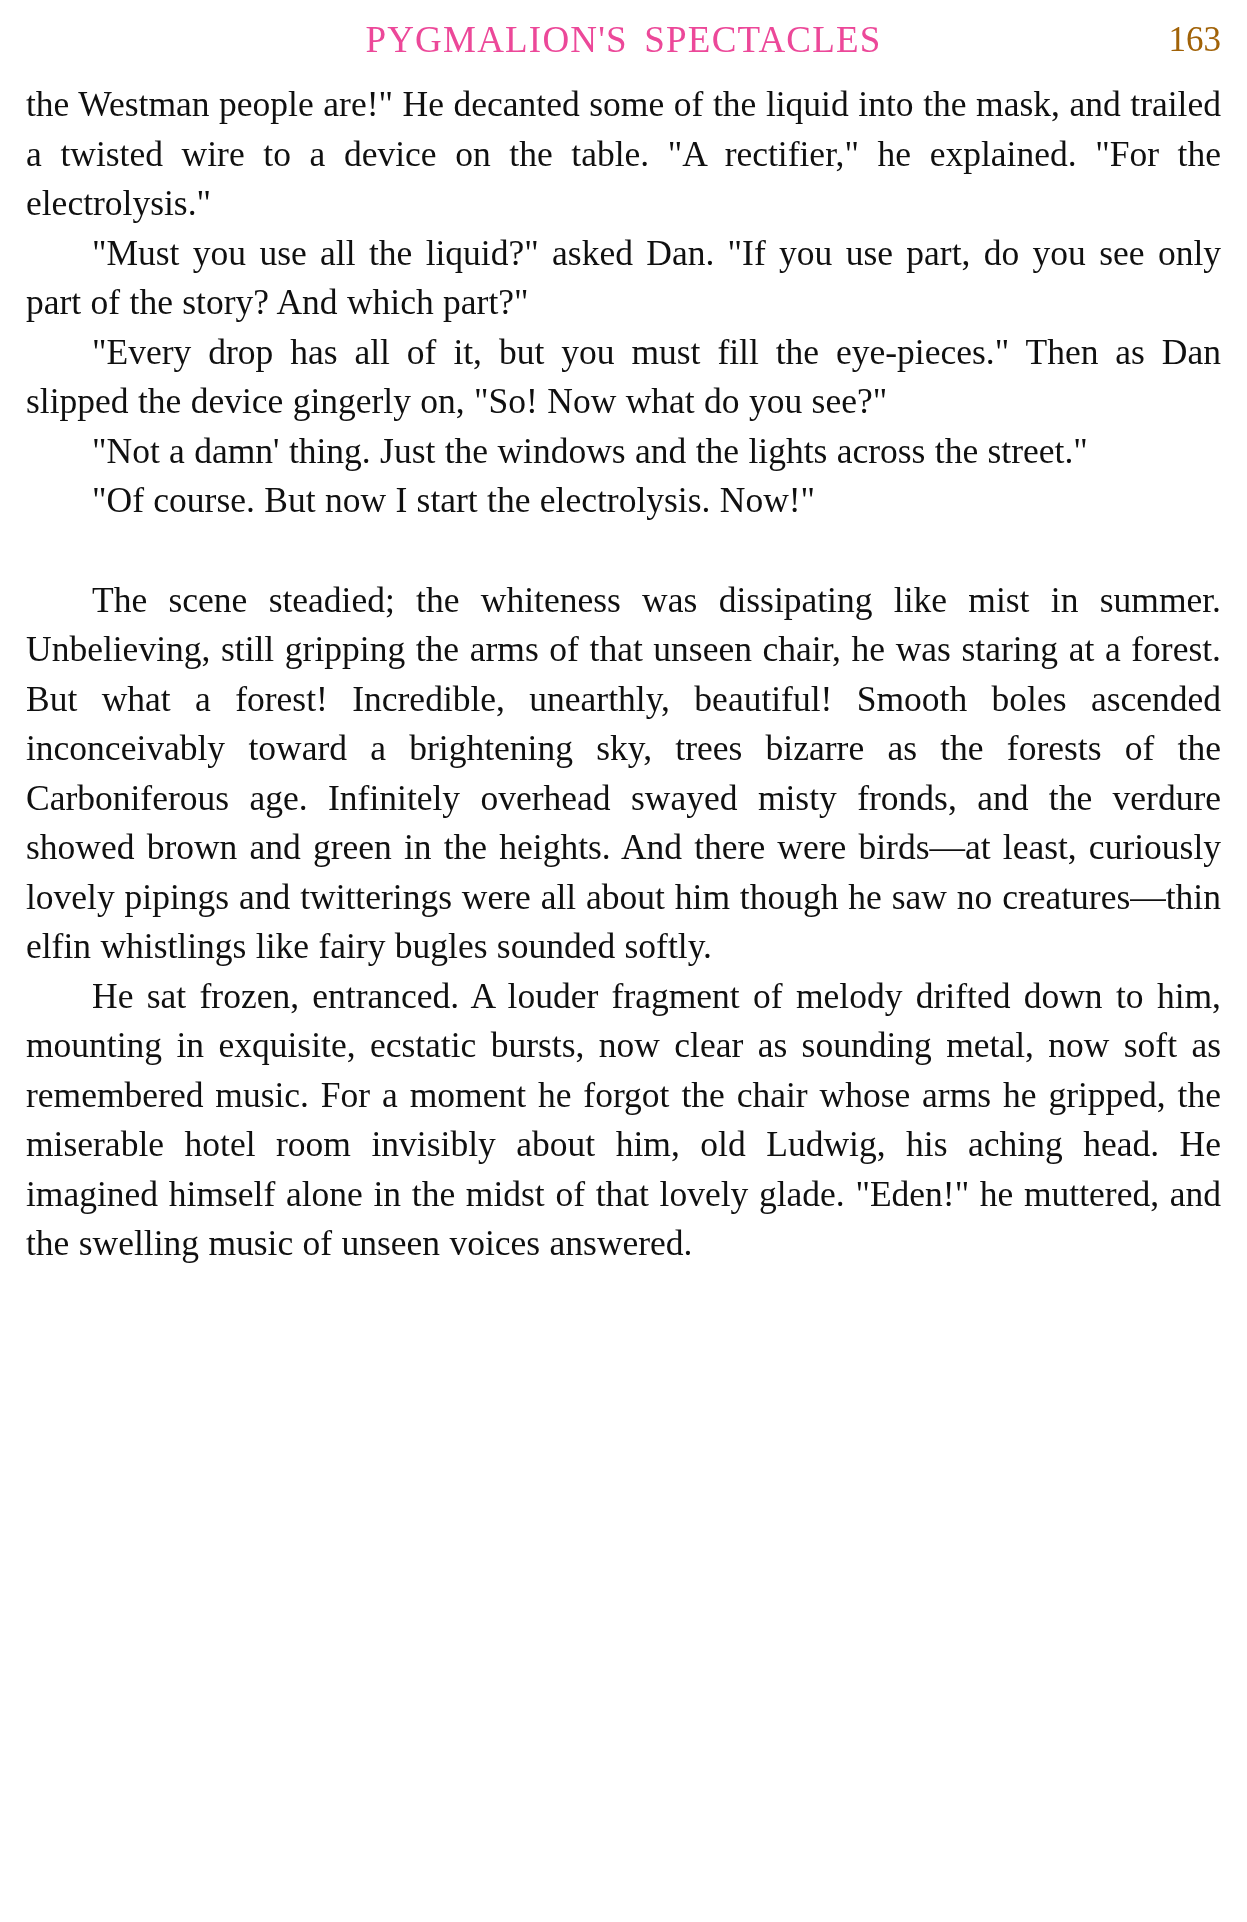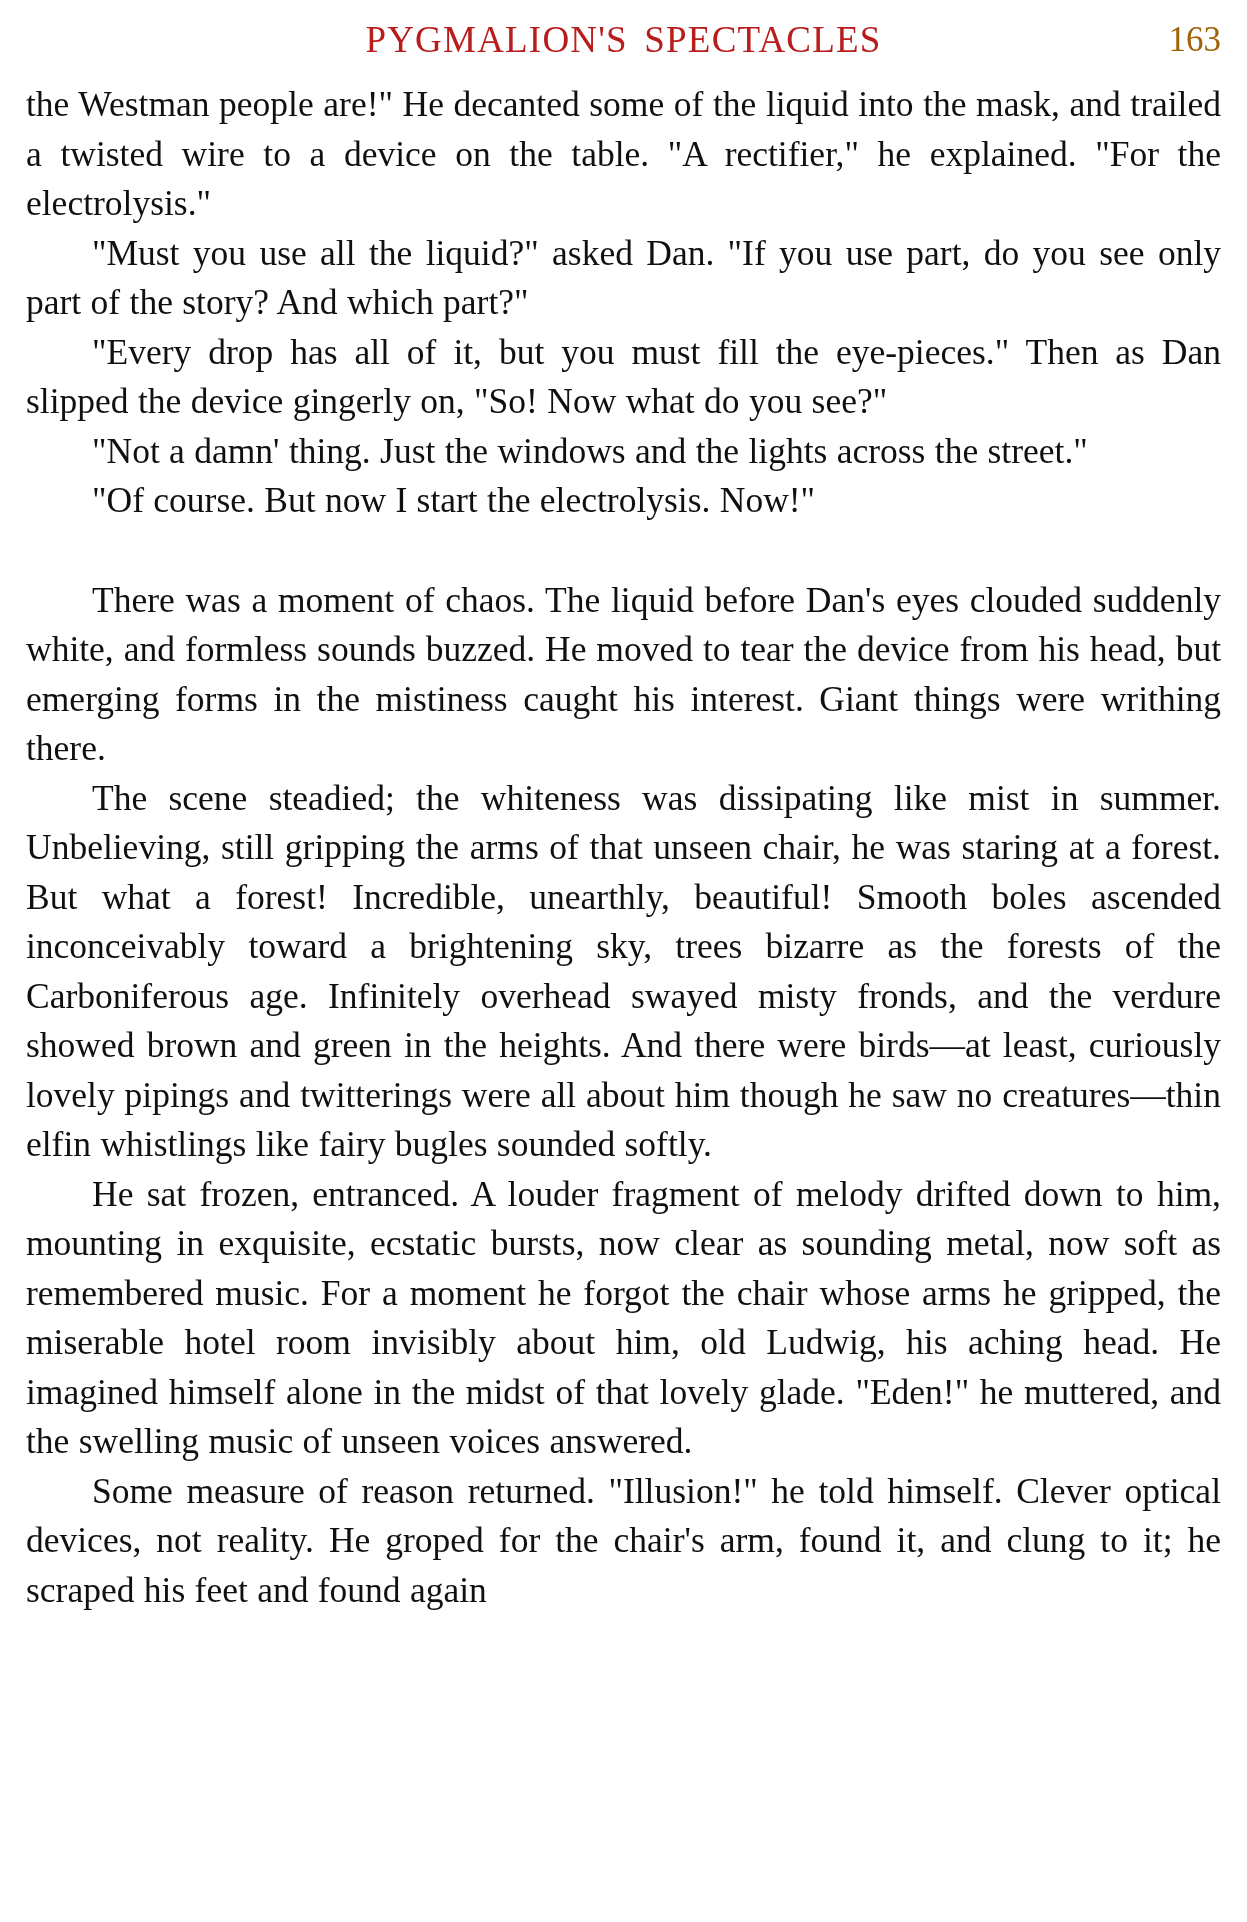--- a/index.html
+++ b/index.html
@@ -29,21 +29,21 @@
   .running-head .title {
     position: absolute;
     left: 0;
     right: 0;
     top: 0;
     text-align: center;
     font-size: 37px;
     letter-spacing: 1.2px;
     word-spacing: 6px;
     font-weight: normal;
-    color: #b91c1c;
+    color: #ec4899;
   }
   .running-head .folio {
     position: absolute;
     right: 0;
     top: 2px;
     font-size: 35px;
     color: #a16207;
   }
   .body-col {
     margin: 0 26px;
@@ -82,19 +82,17 @@
     <div class="folio">163</div>
   </div>
 
   <div class="body-col">
     <p class="para noindent">the Westman people are!"  He decanted some of the liquid into the mask, and trailed a twisted wire to a device on the table.  "A rectifier," he explained.  "For the electrolysis."</p>
     <p class="para indent">"Must you use all the liquid?" asked Dan.  "If you use part, do you see only part of the story?  And which part?"</p>
     <p class="para indent">"Every drop has all of it, but you must fill the eye-pieces."  Then as Dan slipped the device gingerly on, "So!  Now what do you see?"</p>
     <p class="para indent">"Not a damn' thing.  Just the windows and the lights across the street."</p>
     <p class="para indent">"Of course.  But now I start the electrolysis.  Now!"</p>
     <div class="gap"></div>
-    <p class="para indent">There was a moment of chaos.  The liquid before Dan's eyes clouded suddenly white, and formless sounds buzzed.  He moved to tear the device from his head, but emerging forms in the mistiness caught his interest.  Giant things were writhing there.</p>
     <p class="para indent">The scene steadied; the whiteness was dissipating like mist in summer.  Unbelieving, still gripping the arms of that unseen chair, he was staring at a forest.  But what a forest!  Incredible, unearthly, beautiful!  Smooth boles ascended inconceivably toward a brightening sky, trees bizarre as the forests of the Carboniferous age.  Infinitely overhead swayed misty fronds, and the verdure showed brown and green in the heights.  And there were birds—at least, curiously lovely pipings and twitterings were all about him though he saw no creatures—thin elfin whistlings like fairy bugles sounded softly.</p>
     <p class="para indent">He sat frozen, entranced.  A louder fragment of melody drifted down to him, mounting in exquisite, ecstatic bursts, now clear as sounding metal, now soft as remembered music.  For a moment he forgot the chair whose arms he gripped, the miserable hotel room invisibly about him, old Ludwig, his aching head.  He imagined himself alone in the midst of that lovely glade.  "Eden!" he muttered, and the swelling music of unseen voices answered.</p>
-    <p class="para indent">Some measure of reason returned.  "Illusion!" he told himself. Clever optical devices, not reality.  He groped for the chair's arm, found it, and clung to it; he scraped his feet and found again</p>
   </div>
 
 </div>
 
 </body></html>

